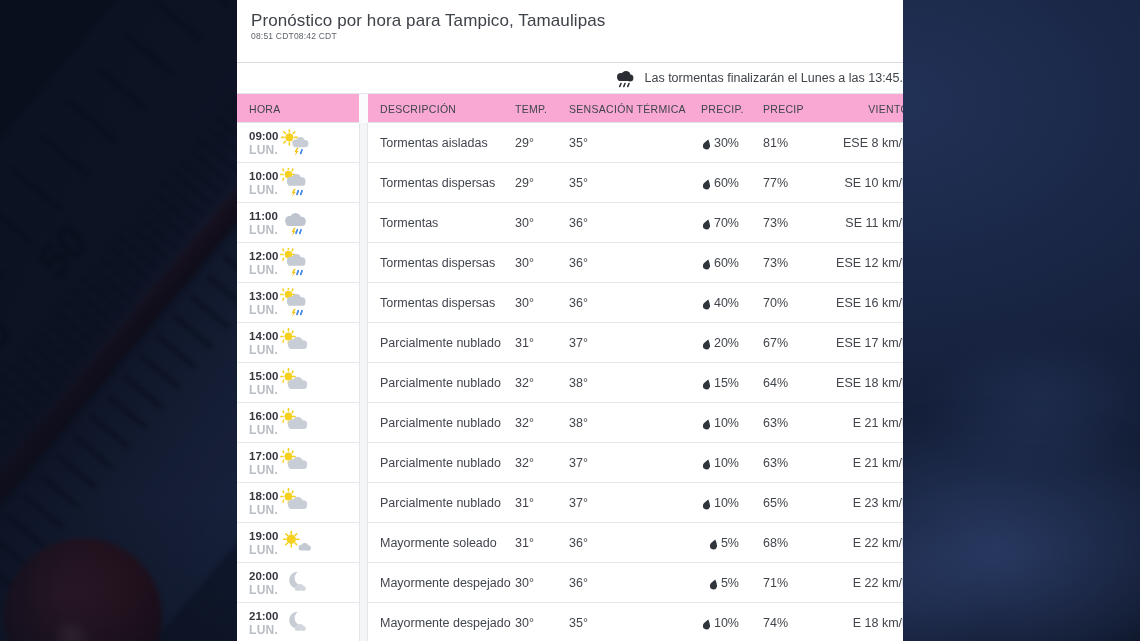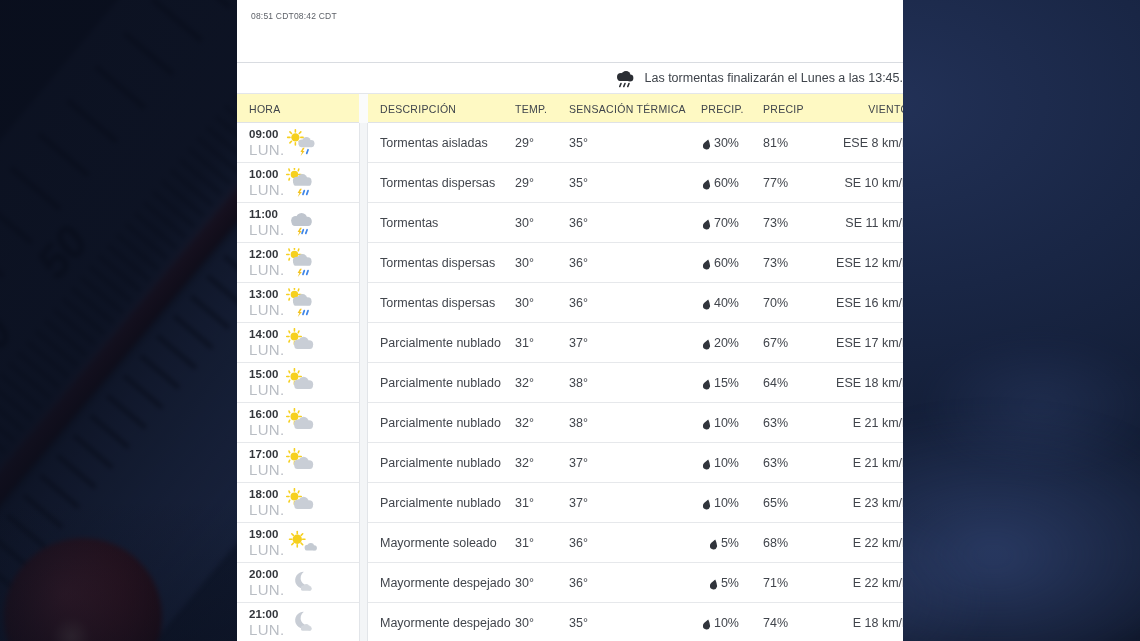--- a/index.html
+++ b/index.html
@@ -46,34 +46,34 @@
   .panel-header{box-sizing:border-box;height:63px;padding:11px 0 0 14px;border-bottom:1px solid #d9dce1;}
   .title{font-size:17px;font-weight:400;color:#3e4249;letter-spacing:.1px;}
   .subtitle{font-size:8.5px;color:#5d6168;letter-spacing:.2px;}
   .alert{box-sizing:border-box;height:31px;display:flex;align-items:center;gap:10px;
     padding-left:19px;border-bottom:1px solid #e3e6ea;background:#fff;cursor:pointer;justify-content:flex-end;}
   .alert-icon svg{display:block;}
   .alert-text{font-size:12.5px;color:#3f444b;}
 
   .grid{display:grid;grid-template-columns:110px 9px 147px 54px 132px 52px 78px 1fr;
     box-sizing:border-box;width:672px;padding-left:12px;align-items:center;}
-  .thead{height:29px;background:#fef9c3;border-bottom:1px solid #dfe2e6;
+  .thead{height:29px;background:#f9a8d4;border-bottom:1px solid #dfe2e6;
     font-size:10.5px;color:#3f444b;letter-spacing:.3px;}
   .thead .hcell{white-space:nowrap;}
   .h-desc{padding-left:12px;}
   .h-precip{text-align:right;padding-right:14px;}
   .h-hum{padding-left:10px;}
   .h-wind{text-align:right;}
   .gutter-h{height:29px;background:#fafbfc;}
 
   .trow{height:40px;border-bottom:1px solid #e6e8eb;background:#fff;cursor:pointer;}
   .cell{font-size:12.5px;color:#41454c;}
   .hora{display:flex;align-items:center;justify-content:flex-start;height:40px;}
   .time{font-size:11.5px;font-weight:700;color:#33363c;line-height:1.25;}
-  .day{font-size:15px;color:#b9bdc4;line-height:1.2;letter-spacing:.3px;}
+  .day{font-size:12px;color:#b9bdc4;line-height:1.2;letter-spacing:.3px;font-weight:bold;}
   .wicon{display:block;width:34px;height:30px;margin-right:5px;}
   .wicon svg{display:block;width:34px;height:30px;}
   .gutter{align-self:stretch;
     background:linear-gradient(90deg,#e2e5e9 0 1px, #f3f5f7 1px 8px, #e2e5e9 8px 9px);}
   .desc{padding-left:12px;white-space:nowrap;}
   .precip{display:flex;align-items:flex-end;justify-content:flex-end;gap:3px;padding-right:14px;}
   .drop svg{display:block;}
   .hum{padding-left:10px;}
   .wind{text-align:right;white-space:nowrap;}
 </style>
@@ -100,20 +100,21 @@
     <div class="bulb"></div>
   </div>
   <div class="tl-shade"></div>
   <div class="bt-shade"></div>
   <div class="cloud cloud1"></div>
   <div class="cloud cloud2"></div>
   <div class="cloud cloud3"></div>
 
   <div class="panel">
     <div class="panel-header">
+      <div class="title">Pronóstico por hora para Tampico, Tamaulipas</div>
       <div class="subtitle">08:51 CDT08:42 CDT</div>
     </div>
 
     <div class="alert">
       <span class="alert-icon">
         <svg width="21" height="19" viewBox="0 0 21 19">
           <g fill="#2b2e34">
             <circle cx="7" cy="8" r="4"></circle>
               <circle cx="12" cy="6.5" r="4.5"></circle>
               <circle cx="16" cy="9" r="3.4"></circle>

